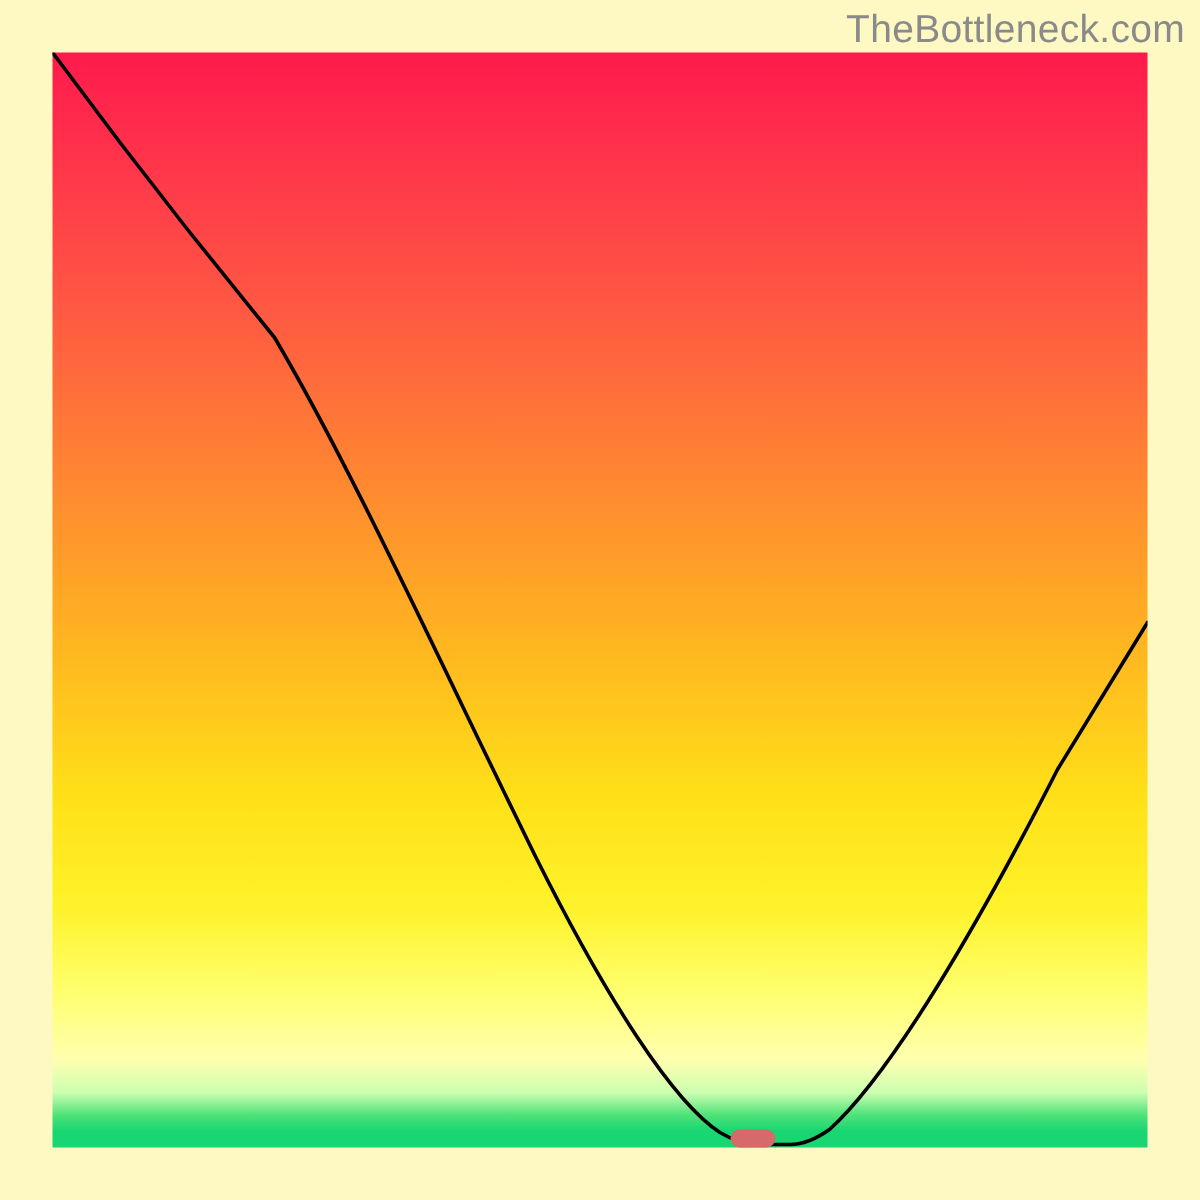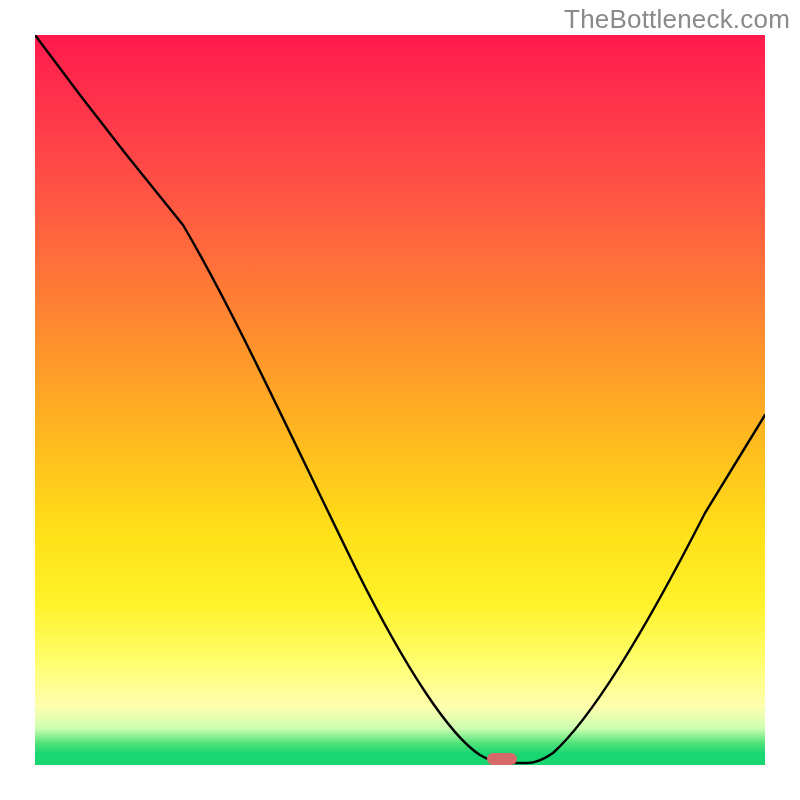--- a/index.html
+++ b/index.html
@@ -10,21 +10,21 @@
     background: #000;
     overflow: hidden;
     font-family: Arial, Helvetica, sans-serif;
   }
   .frame {
     position: absolute;
     left: 0;
     top: 0;
     width: 800px;
     height: 800px;
-    background: #ffffff;
+    background: #fef9c3;
   }
   .plot-area {
     position: absolute;
     left: 35px;
     top: 35px;
     width: 730px;
     height: 730px;
     
     background: linear-gradient(to bottom,
       #ff1a4d 0%,

